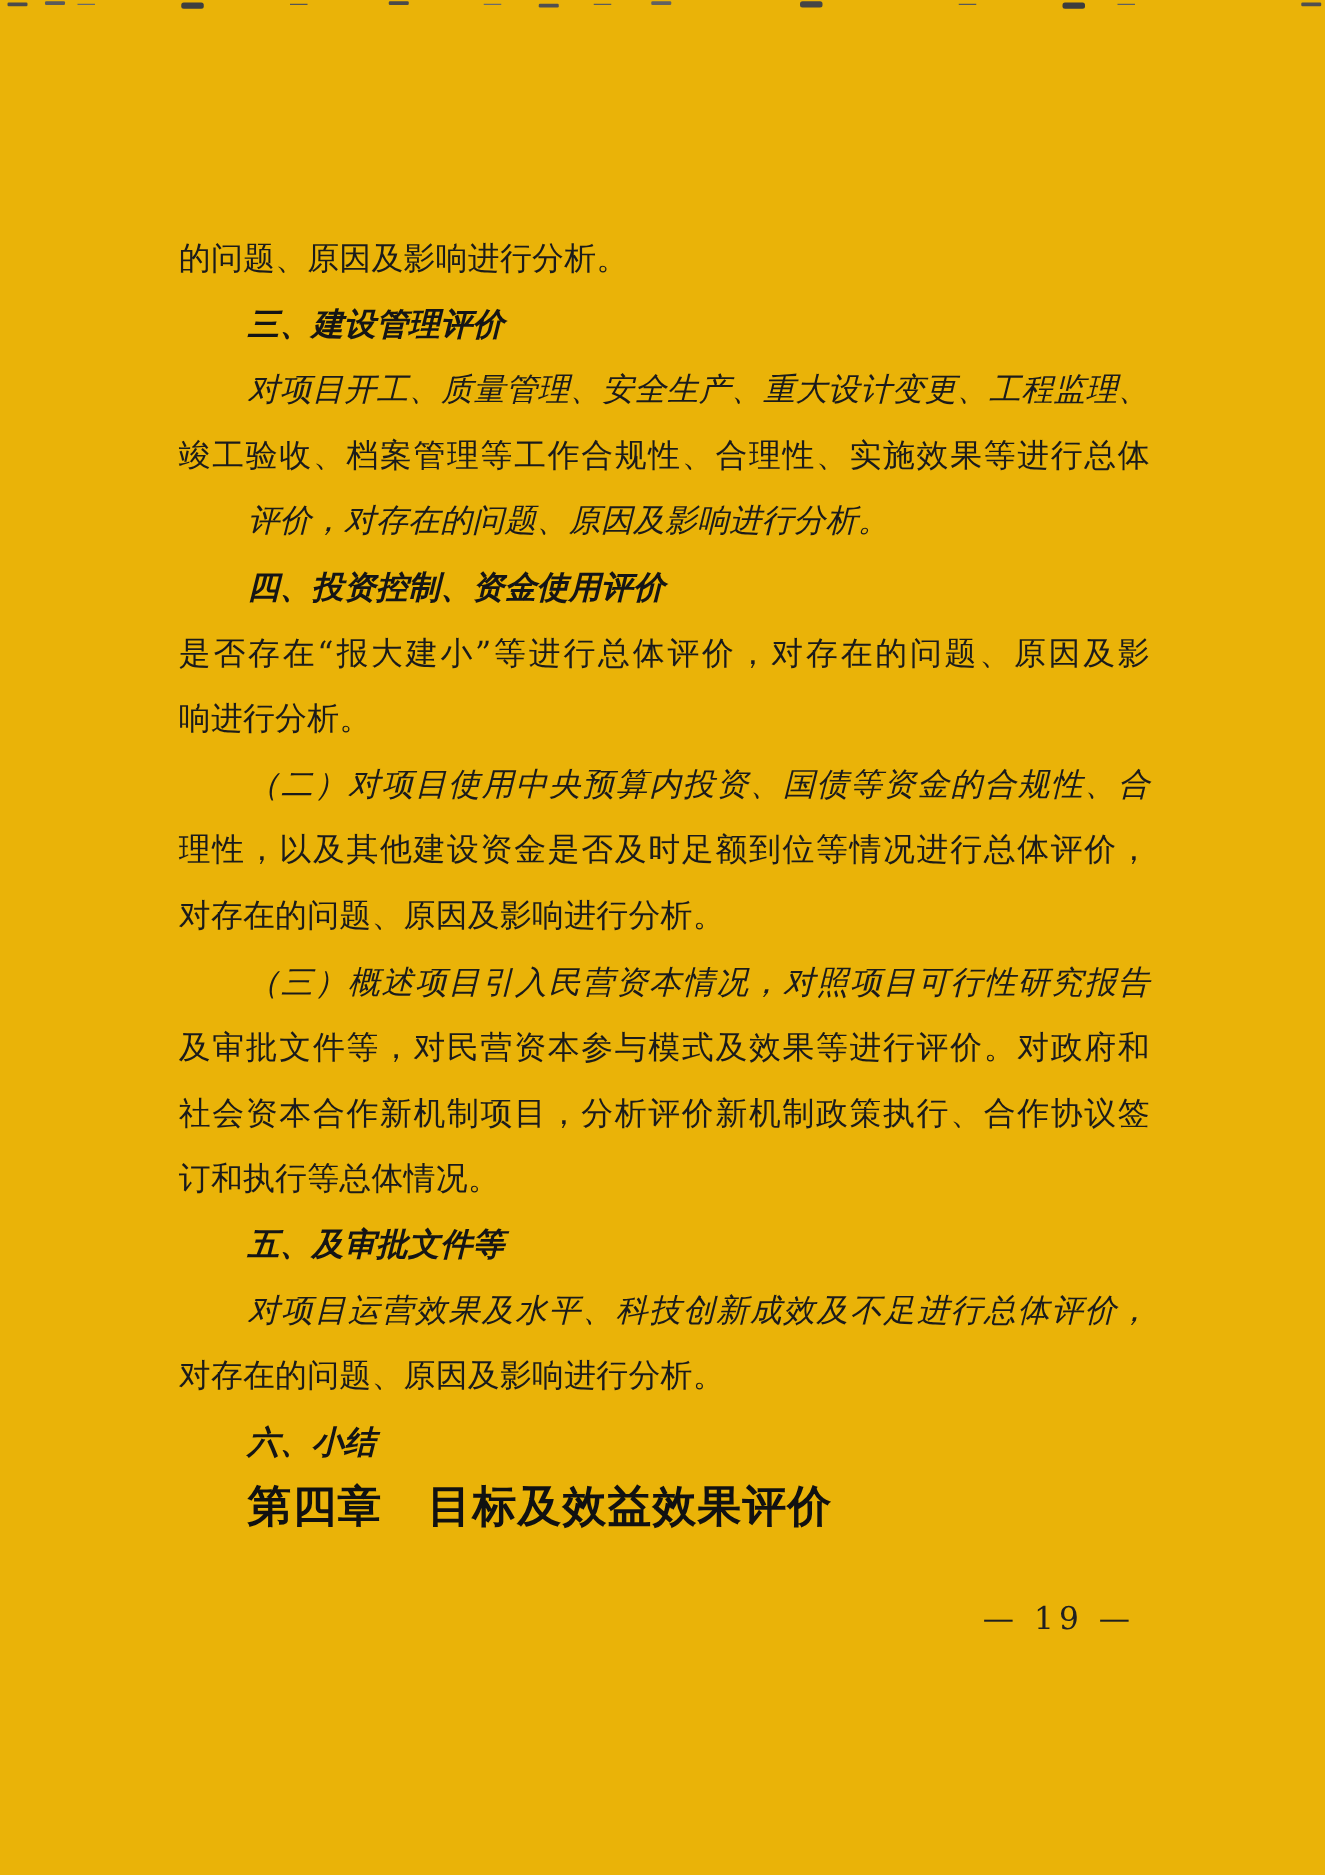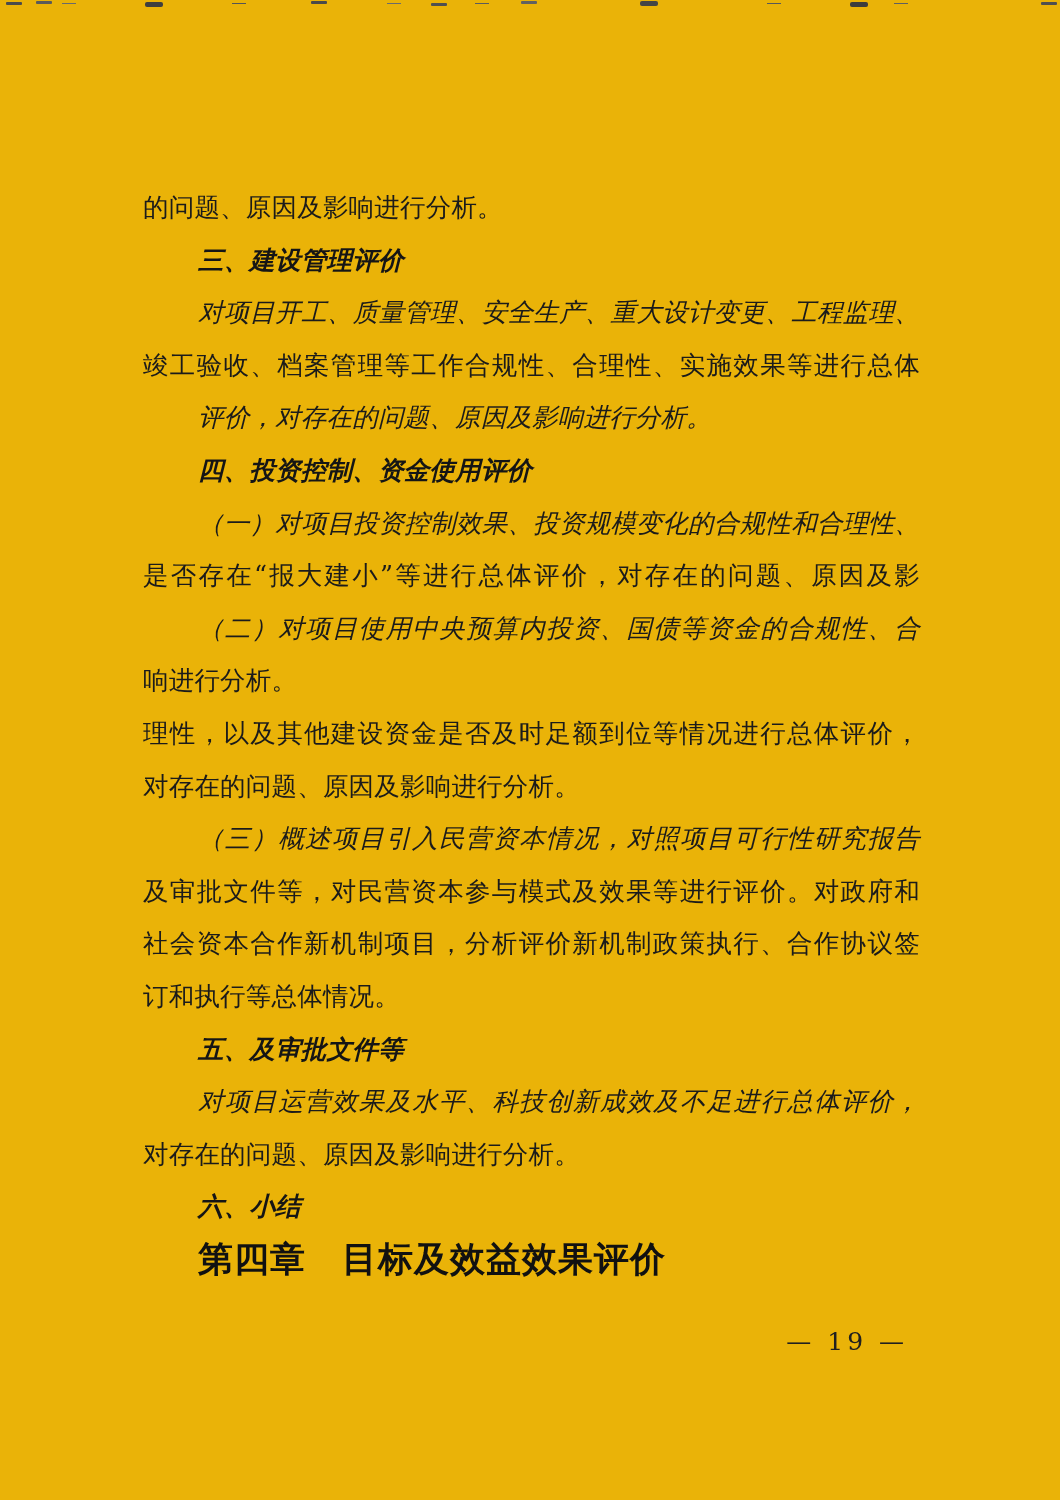--- a/index.html
+++ b/index.html
@@ -65,44 +65,43 @@
   .line.chapter {
     font-family: "DejaVu Sans", "Liberation Sans", sans-serif;
     font-weight: bold;
     font-size: 35px;
     font-style: normal;
     color: #111111;
     letter-spacing: 1px;
   }
   .page-number {
     position: absolute;
-    top: 1327px;
+    top: 1280px;
     right: 152px;
     font-size: 25px;
     color: #202020;
     letter-spacing: 4px;
     white-space: nowrap;
   }
 </style>
 </head>
 <body>
 
 <div class="page">
   <div class="scan-noise"></div>
   <div class="text-column" id="lines">
       <div class="line body">的问题、原因及影响进行分析。</div>
       <div class="line heading indent">三、建设管理评价</div>
       <div class="line body indent justify">对项目开工、质量管理、安全生产、重大设计变更、工程监理、</div>
       <div class="line body justify">竣工验收、档案管理等工作合规性、合理性、实施效果等进行总体</div>
       <div class="line body indent">评价，对存在的问题、原因及影响进行分析。</div>
       <div class="line heading indent">四、投资控制、资金使用评价</div>
-      <div class="line body indent justify">（一）对项目投资控制效果、投资规模变化的合规性和合理性、</div>
       <div class="line body justify">是否存在“报大建小”等进行总体评价，对存在的问题、原因及影</div>
+      <div class="line body">响进行分析。</div>
       <div class="line body indent justify">（二）对项目使用中央预算内投资、国债等资金的合规性、合</div>
-      <div class="line body">响进行分析。</div>
       <div class="line body justify">理性，以及其他建设资金是否及时足额到位等情况进行总体评价，</div>
       <div class="line body">对存在的问题、原因及影响进行分析。</div>
       <div class="line body indent justify">（三）概述项目引入民营资本情况，对照项目可行性研究报告</div>
       <div class="line body justify">及审批文件等，对民营资本参与模式及效果等进行评价。对政府和</div>
       <div class="line body justify">社会资本合作新机制项目，分析评价新机制政策执行、合作协议签</div>
       <div class="line body">订和执行等总体情况。</div>
       <div class="line heading indent">五、及审批文件等</div>
       <div class="line body indent justify">对项目运营效果及水平、科技创新成效及不足进行总体评价，</div>
       <div class="line body">对存在的问题、原因及影响进行分析。</div>
       <div class="line heading indent">六、小结</div>

